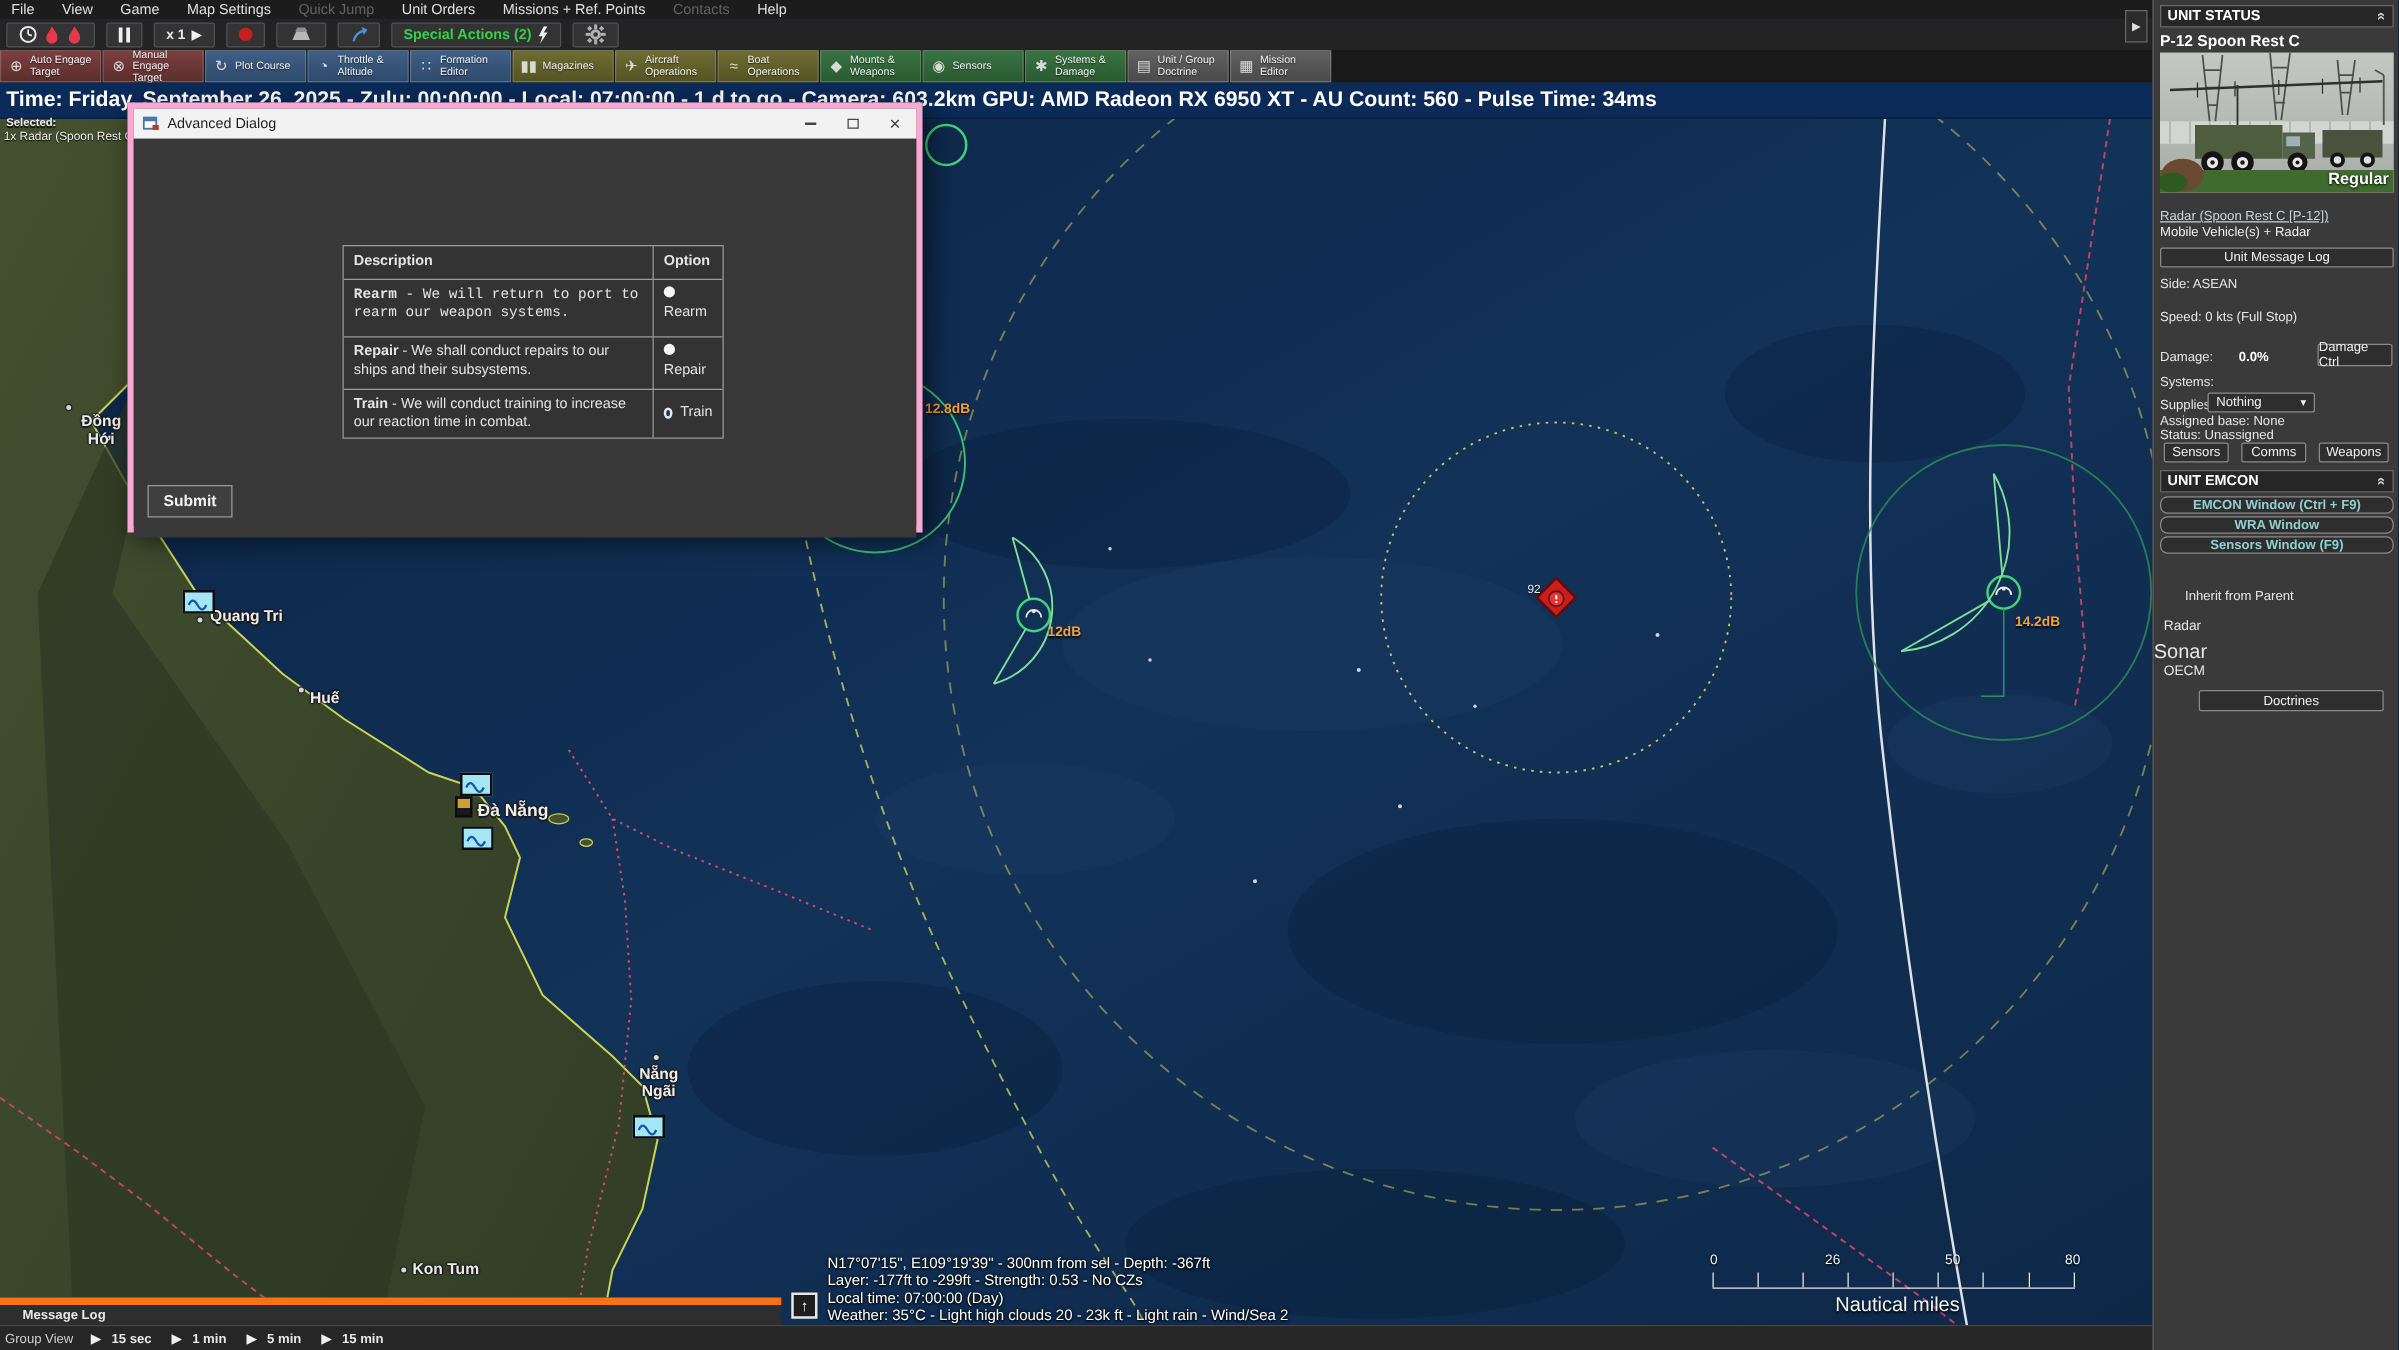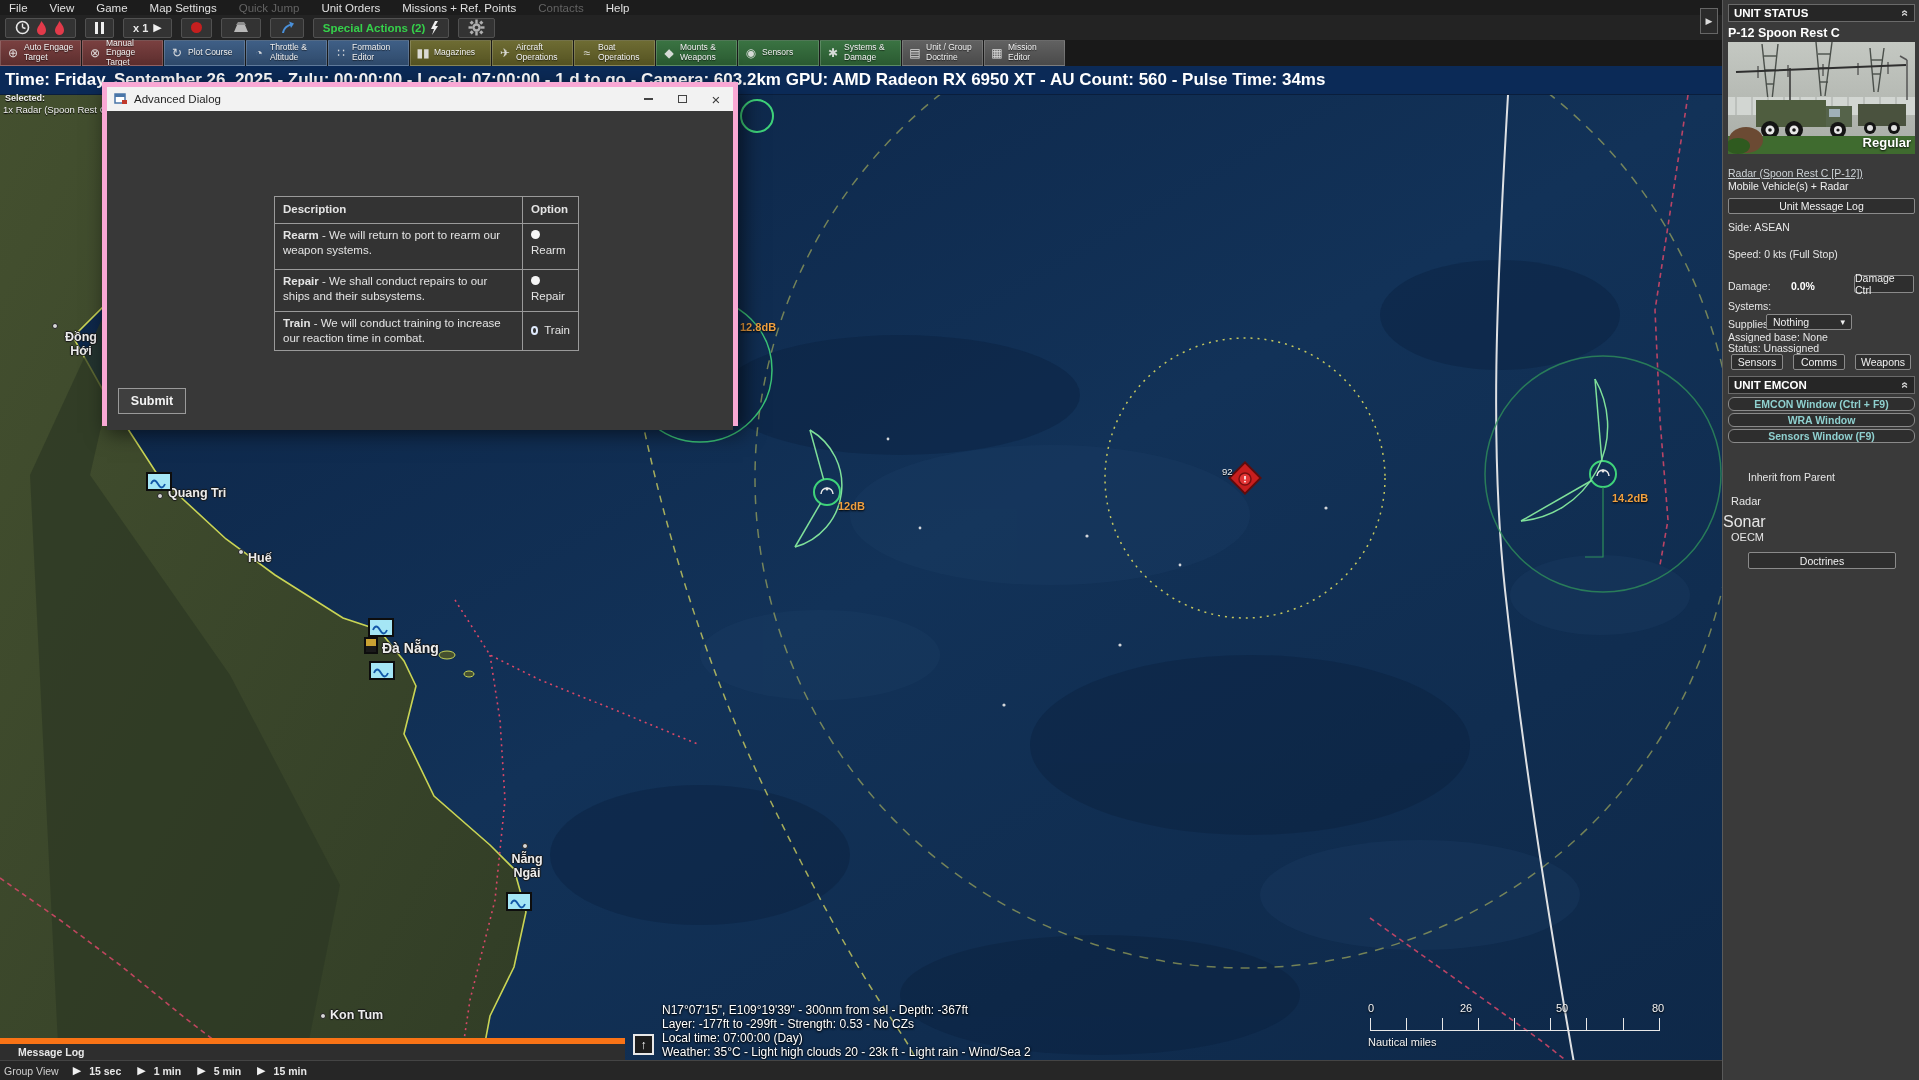--- a/index.html
+++ b/index.html
@@ -77,21 +77,21 @@
   .step .tri{color:#f0f0f0;font-size:11px;}
   .step .stxt{font-size:10.5px;font-weight:bold;color:#e8e8e8;}
   .status-block{left:662px;top:1003px;z-index:25;}
   .status-line{font-size:12px;color:#fff;text-shadow:0 1px 2px #000,0 0 3px #000;line-height:14px;white-space:nowrap;}
   .status-icon{left:633px;top:1034px;width:21px;height:21px;background:#1d1d1d;border:2px solid #e8e8e8;color:#fff;
     display:flex;align-items:center;justify-content:center;font-size:12px;z-index:25;}
   .scalebar{left:1368px;top:1002px;width:300px;height:52px;z-index:25;color:#f2f2f2;text-shadow:0 1px 2px #000;}
   .scale-num{position:absolute;top:0;font-size:11px;}
   .scale-line{position:absolute;left:2px;top:28px;width:290px;border-bottom:1px solid #e8e8e8;}
   .tick{position:absolute;top:16px;width:1px;height:12px;background:#e8e8e8;}
-  .scale-unit{position:absolute;top:34px;left:0;width:100%;font-size:11px;}
+  .scale-unit{position:absolute;top:34px;left:0;width:100%;text-align:center;font-size:16px;}
   .map-tab{left:1700px;top:8px;width:18px;height:26px;background:#2b2b2b;border:1px solid #666;z-index:45;
     display:flex;align-items:center;justify-content:center;color:#ddd;font-size:9px;}
 </style>
 </head>
 <body>
 
 <div class="screen">
 
   <div class="abs" id="map">
     <svg width="1722" height="985" viewBox="0 0 1722 985" style="position:absolute;left:0;top:95px;">
@@ -380,21 +380,21 @@
           </div>
         <div class="winbtn">
             <span style="font-size:15px;">×</span>
           </div>
       </div>
     </div>
     <div class="dlg-body">
       <div class="dlg-table">
         <div class="cell hdr">Description</div>
         <div class="cell hdr">Option</div>
-        <div class="cell" style="height:46px;"><b>Rearm</b><span> - We will return to port to rearm our weapon systems.</span></div>
+        <div class="cell" style="height:46px;font-family:Liberation Mono, monospace;"><b>Rearm</b><span> - We will return to port to rearm our weapon systems.</span></div>
         <div class="cell" style="height:46px;">
           <span class="radio-dot"></span><br>
           <span class="opt-label">Rearm</span>
         </div>
         <div class="cell" style="height:42px;"><b>Repair</b><span> - We shall conduct repairs to our ships and their subsystems.</span></div>
         <div class="cell" style="height:42px;">
           <span class="radio-dot"></span><br>
           <span class="opt-label">Repair</span>
         </div>
         <div class="cell row-last" style="height:38px;"><b>Train</b><span> - We will conduct training to increase our reaction time in combat.</span></div>
@@ -515,21 +515,21 @@
     <div class="sb-btn emcon-btn" style="left:5px;top:413px;width:187px;height:14px;">WRA Window</div>
     <div class="sb-btn emcon-btn" style="left:5px;top:429px;width:187px;height:14px;">Sensors Window (F9)</div>
 
     <div class="sb-text" style="left:25px;top:471px;">Inherit from Parent</div>
     <div class="sb-text" style="left:8px;top:495px;font-size:11px;">Radar</div>
 
     <div class="sb-text" style="left:0;top:513px;font-size:16px;">Sonar</div>
 
     <div class="sb-text" style="left:8px;top:531px;font-size:11px;">OECM</div>
 
-    <div class="sb-btn" style="left:25px;top:552px;width:148px;height:17px;">Doctrines</div>
+    <div class="sb-btn" style="left:36px;top:552px;width:148px;height:17px;">Doctrines</div>
 
   </div>
 
   <div class="abs status-icon">
       <span>↑</span>
     </div>
   <div class="abs status-block">
     <div class="status-line">N17°07'15", E109°19'39" - 300nm from sel - Depth: -367ft</div>
     <div class="status-line">Layer: -177ft to -299ft - Strength: 0.53 - No CZs</div>
     <div class="status-line">Local time: 07:00:00 (Day)</div>

